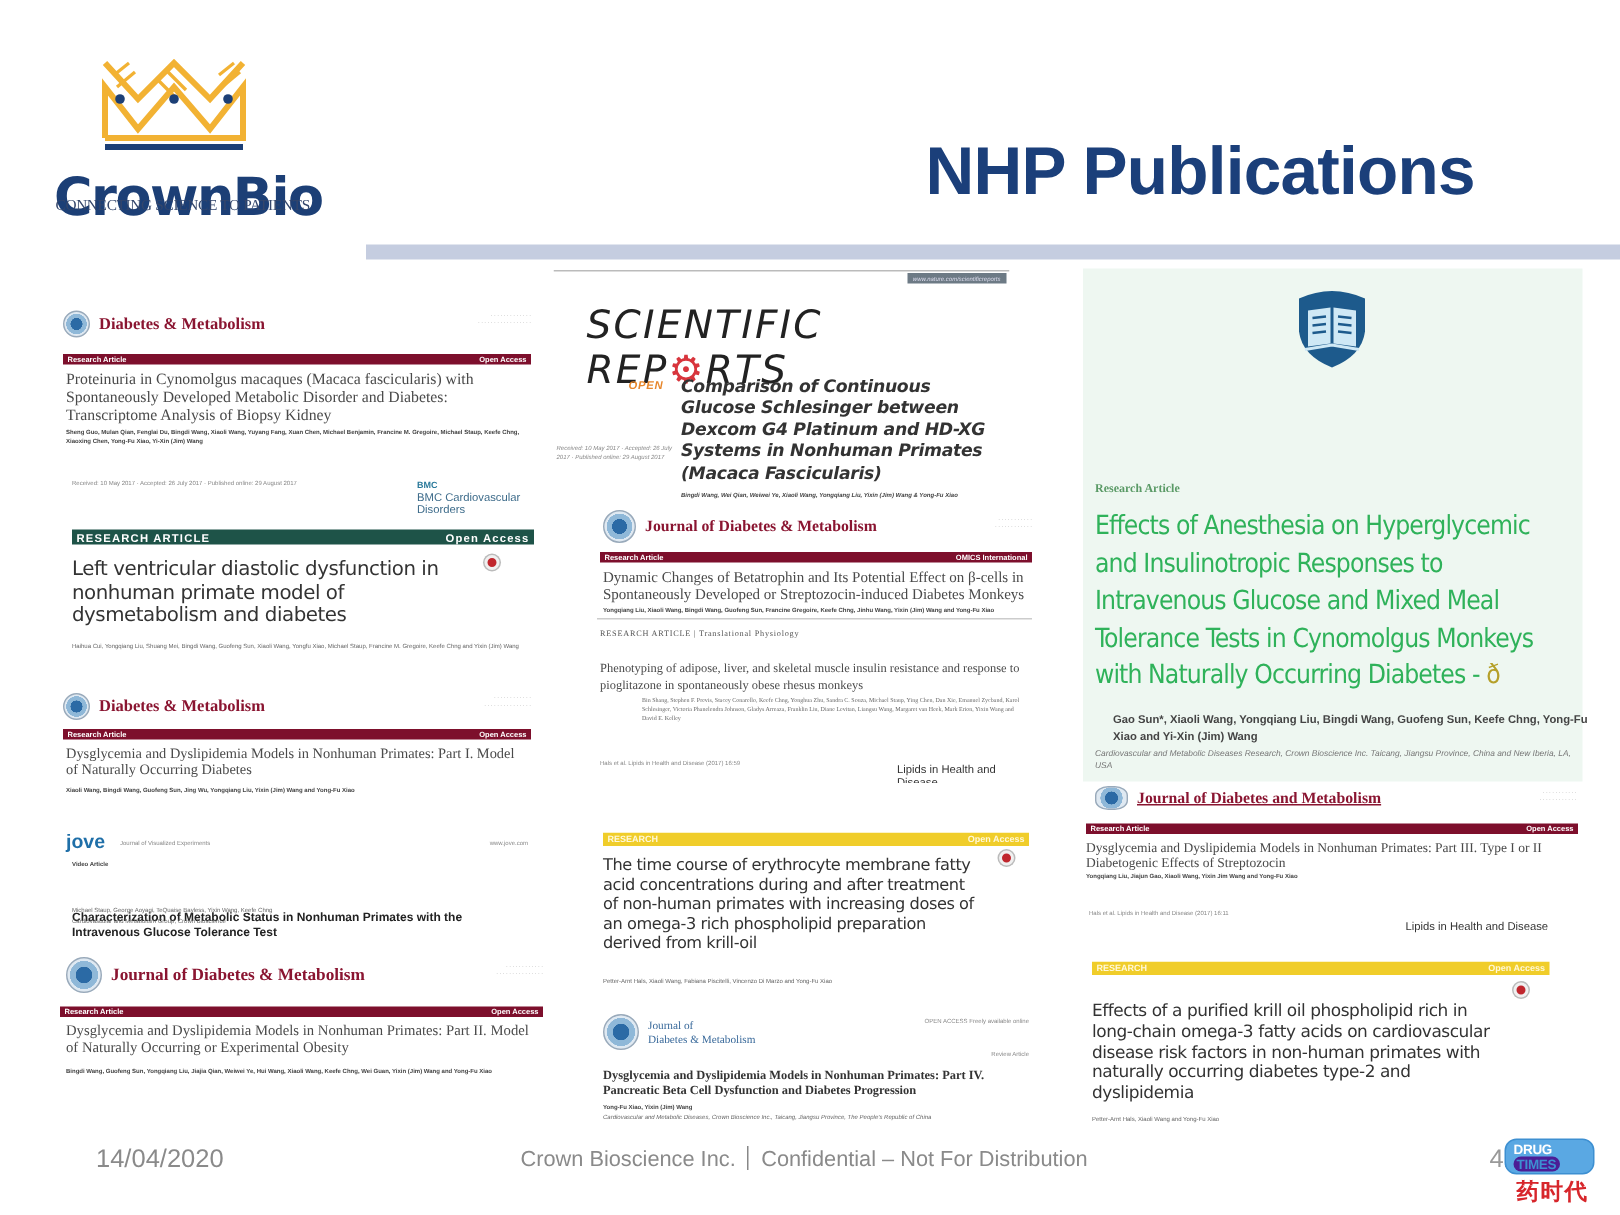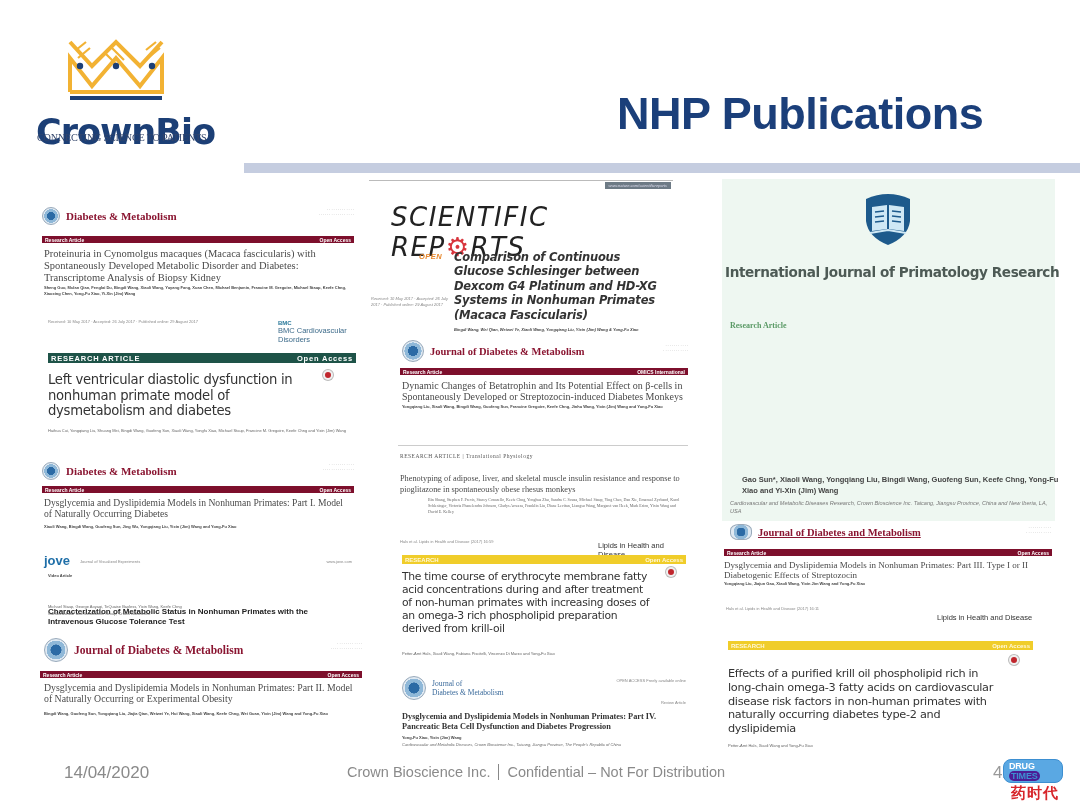--- a/index.html
+++ b/index.html
@@ -166,21 +166,21 @@
   </div>
   <div class="cite" style="right:2px;top:6px;width:80px;">· · · · · · · · · · ·<br>· · · · · · · · · · · ·</div>
   <div class="band" style="left:2px;top:30px;width:288px;">
     <span>Research Article</span>
       <span>OMICS International</span>
   </div>
   <div class="ptitle-serif" style="left:4px;top:42px;width:288px;font-size:10px;">Dynamic Changes of Betatrophin and Its Potential Effect on β-cells in Spontaneously Developed or Streptozocin-induced Diabetes Monkeys</div>
   <div class="authors bold" style="left:4px;top:66px;width:285px;">Yongqiang Liu, Xiaoli Wang, Bingdi Wang, Guofeng Sun, Francine Gregoire, Keefe Chng, Jinhu Wang, Yixin (Jim) Wang and Yong-Fu Xiao</div>
 </div>
 
-<div class="thumb" style="left:398px;top:445px;width:292px;height:110px;">
+<div class="thumb" style="left:398px;top:412px;width:292px;height:110px;">
   <div style="position:absolute;left:0;top:0;width:290px;height:1px;background:#ccc;"></div>
   <div style="position:absolute;left:2px;top:8px;font-family:'Liberation Serif',serif;font-size:5.5px;color:#555;letter-spacing:0.5px;">RESEARCH ARTICLE | Translational Physiology</div>
   <div class="ptitle-serif" style="left:2px;top:28px;width:288px;font-size:8.3px;line-height:1.35;">Phenotyping of adipose, liver, and skeletal muscle insulin resistance and response to pioglitazone in spontaneously obese rhesus monkeys</div>
   <div class="authors" style="left:30px;top:52px;width:258px;font-family:'Liberation Serif',serif;">Bin Shang, Stephen F. Previs, Stacey Conarello, Keefe Chng, Yonghua Zhu, Sandra C. Souza, Michael Staup, Ying Chen, Dan Xie, Emanuel Zycband, Karol Schlesinger, Victoria Phanelendra Johnson, Gladys Arreaza, Franklin Liu, Diane Levitan, Liangsu Wang, Margaret van Heek, Mark Erion, Yixin Wang and David E. Kelley</div>
   <div class="small-gray" style="left:2px;top:94px;width:140px;">Hals et al. Lipids in Health and Disease (2017) 16:59</div>
   <div style="position:absolute;left:200px;top:96px;font-size:7.5px;color:#333;">Lipids in Health and Disease</div>
 </div>
 
 <div class="thumb" style="left:398px;top:555px;width:292px;height:108px;">
   <div class="band yellow" style="left:4px;top:0;width:284px;">
@@ -214,22 +214,22 @@
     <g stroke="#1d5a8c" stroke-width="1.6">
         <line x1="13" y1="21" x2="22" y2="20"></line>
         <line x1="13" y1="26" x2="22" y2="25"></line>
         <line x1="13" y1="31" x2="22" y2="30"></line>
         <line x1="30" y1="20" x2="39" y2="21"></line>
         <line x1="30" y1="25" x2="39" y2="26"></line>
         <line x1="30" y1="30" x2="39" y2="31"></line>
       </g>
     <path d="M8 42 L26 39 L44 42" fill="none" stroke="#cfe8f5" stroke-width="2"></path>
   </svg>
-  <div class="ijpr-name">International Journal of Primatology Research</div>
   <div class="ijpr-type">Research Article</div>
+  <div class="ijpr-title"><span>Effects of Anesthesia on Hyperglycemic and Insulinotropic Responses to Intravenous Glucose and Mixed Meal Tolerance Tests in Cynomolgus Monkeys with Naturally Occurring Diabetes</span> - <span style="color:#b5a02a;">ð</span></div>
   <div class="ijpr-authors">Gao Sun*, Xiaoli Wang, Yongqiang Liu, Bingdi Wang, Guofeng Sun, Keefe Chng, Yong-Fu Xiao and Yi-Xin (Jim) Wang</div>
   <div class="ijpr-affil">Cardiovascular and Metabolic Diseases Research, Crown Bioscience Inc. Taicang, Jiangsu Province, China and New Iberia, LA, USA</div>
 </div>
 
 <div class="thumb" style="left:722px;top:522px;width:333px;height:70px;">
   <div class="journal-head" style="left:8px;top:2px;">
     <span class="j-logo" style="width:22px;height:16px;border-radius:40%;"></span>
     <span class="journal-name" style="font-size:10.5px;text-decoration:underline;">Journal of Diabetes and Metabolism</span>
   </div>
   <div class="cite" style="right:4px;top:4px;width:80px;">· · · · · · · · · · ·<br>· · · · · · · · · · · ·</div>

